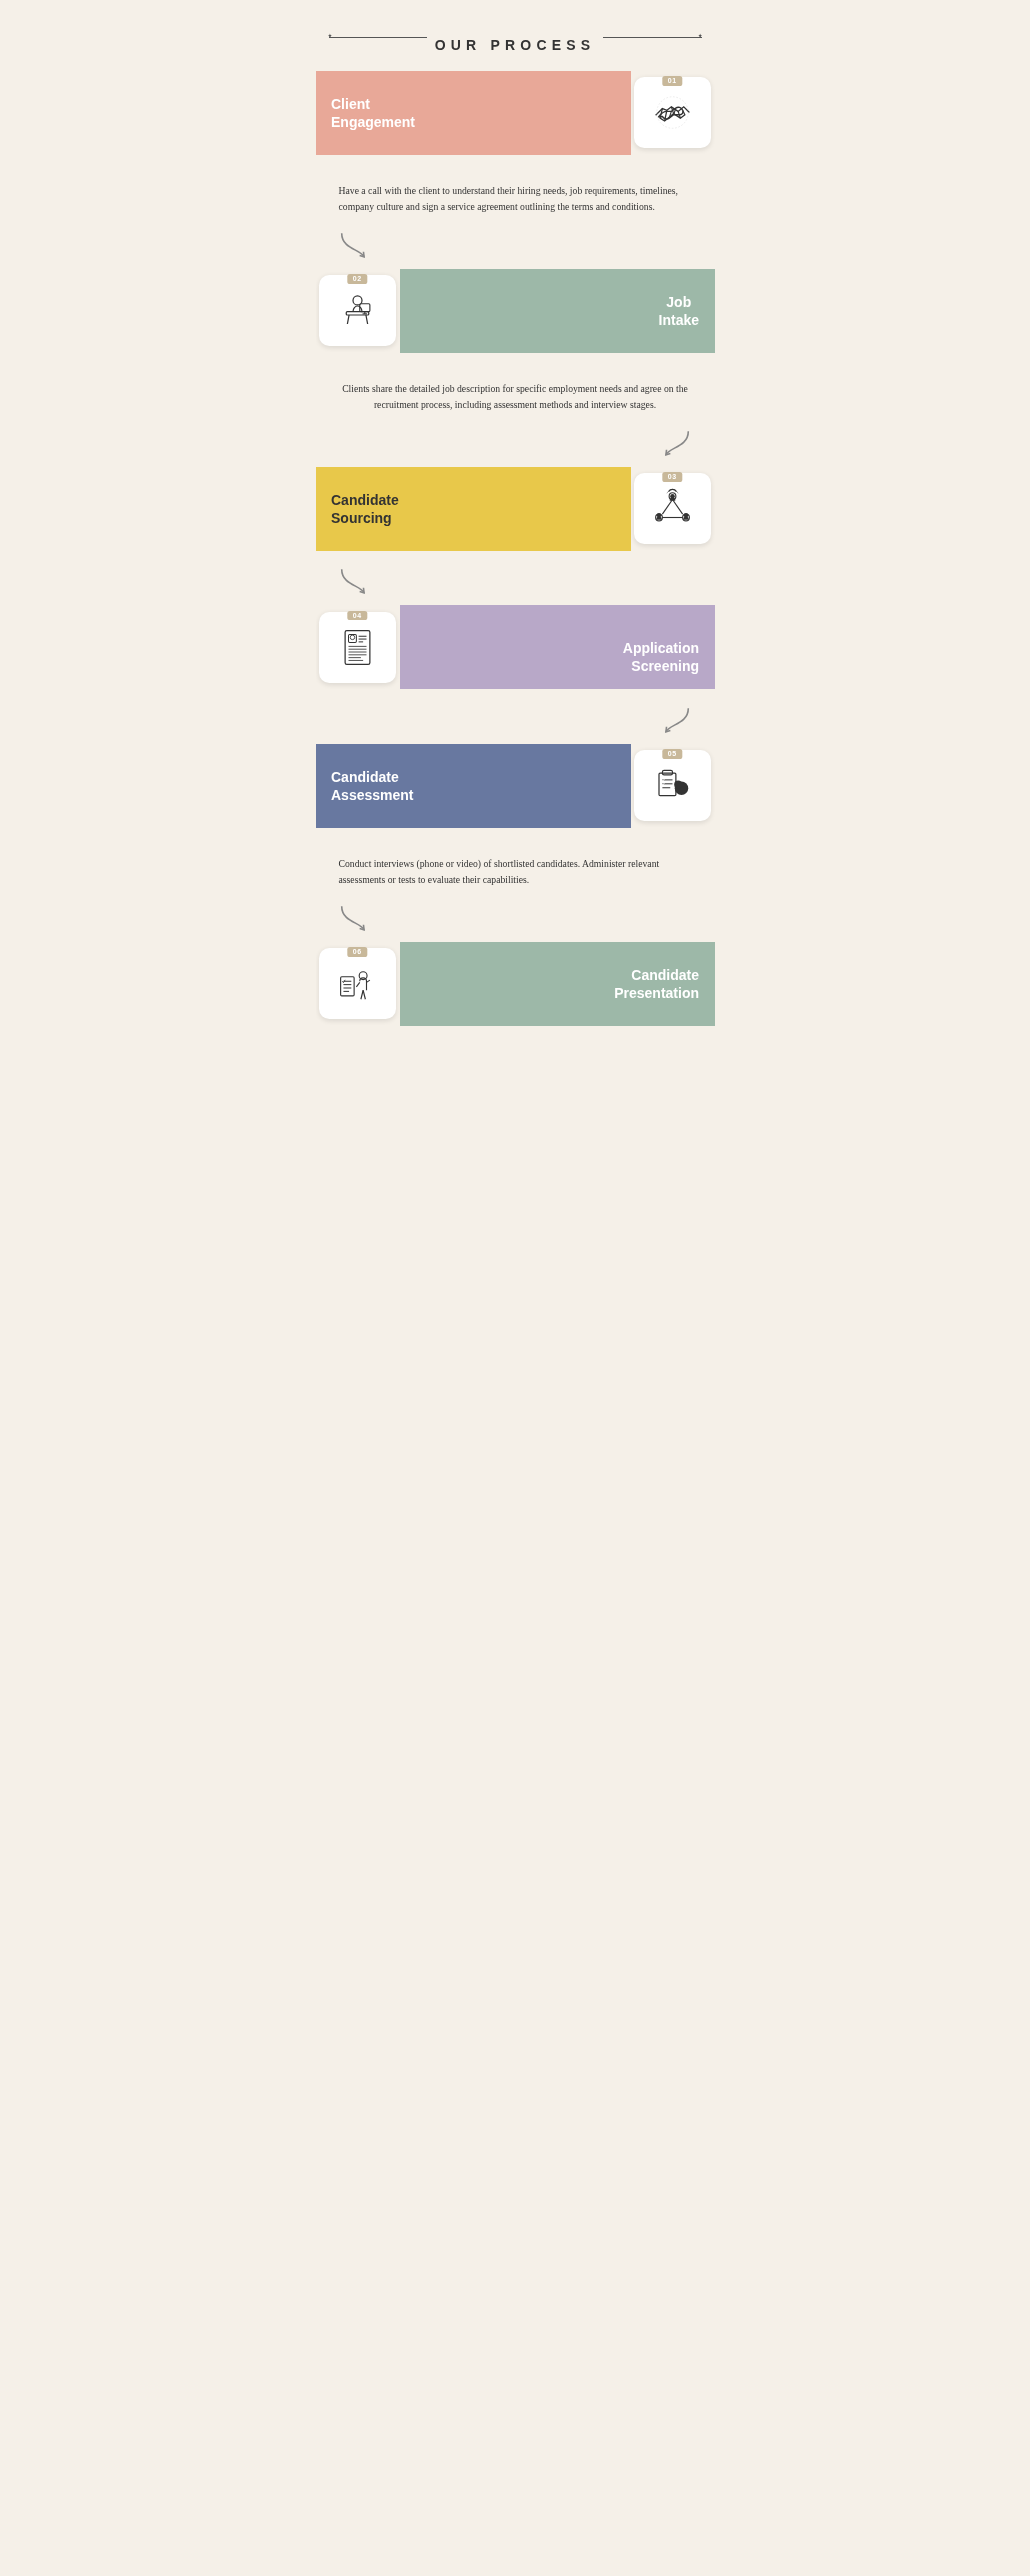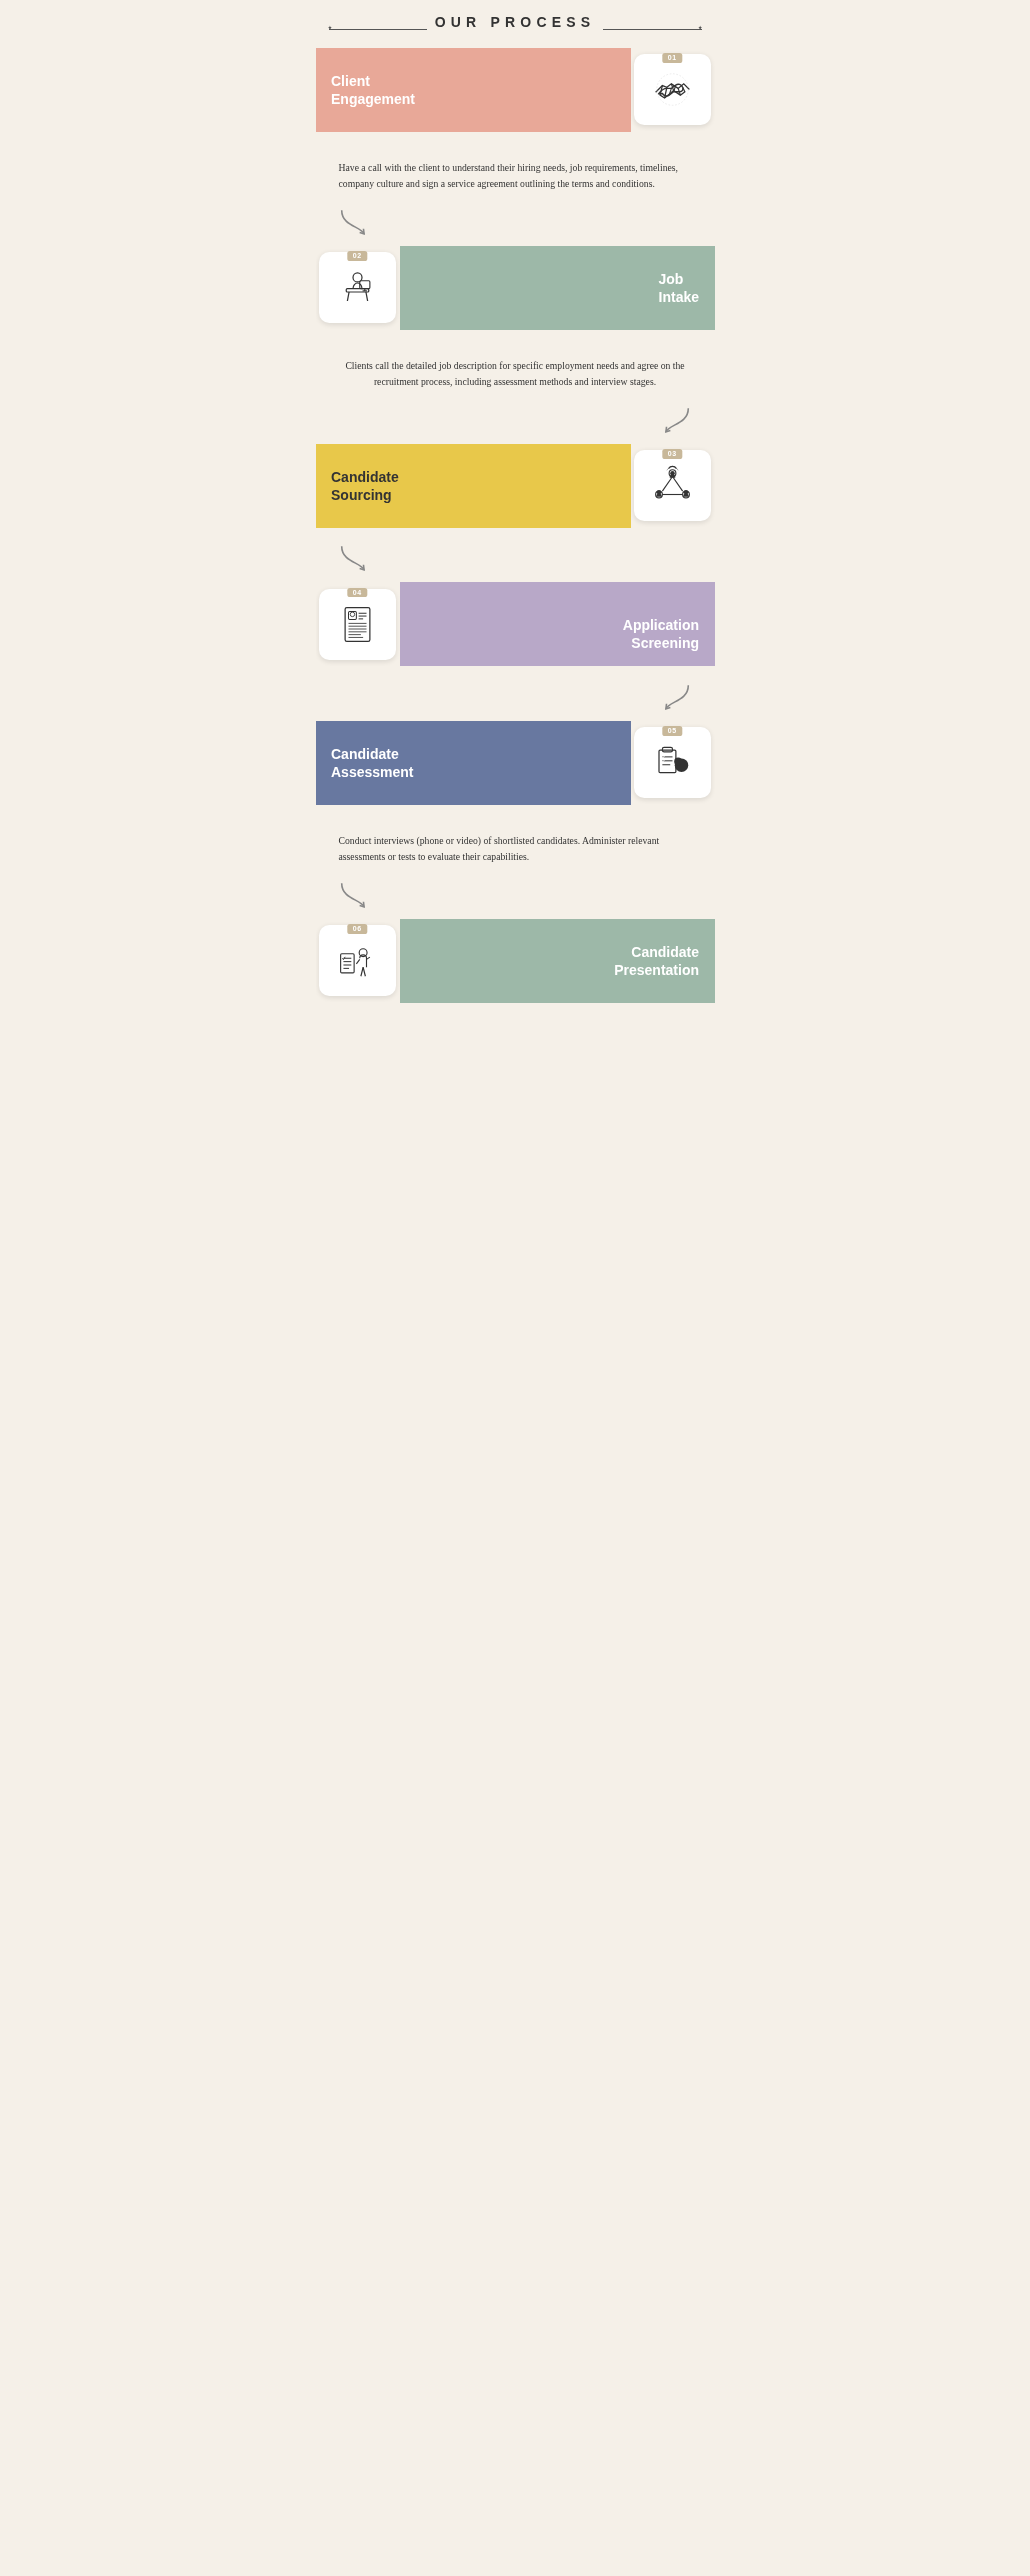--- a/index.html
+++ b/index.html
@@ -12,24 +12,24 @@
 
     .page-wrapper {
       width: 399px;
       background: #f5f0e8;
       padding-bottom: 26px;
     }
 
     
     .header {
       text-align: center;
-      padding: 14px 13px 18px;
+      padding: 37px 13px 18px;
       position: relative;
       display: flex;
-      align-items: flex-end;
+      align-items: flex-start;
       justify-content: center;
       gap: 7.7px;
     }
     .header-line {
       flex: 1;
       height: 0.6px;
       background: #555;
       position: relative;
     }
     .header-line::before {
@@ -190,21 +190,21 @@
     <div style="padding: 0 0 5.2px 19.3px;">
       <svg width="39" height="32" viewBox="0 0 60 50">
         <path d="M10 5 C10 30 40 30 45 42" stroke="#888" stroke-width="2.5" fill="none"></path>
         <path d="M38 40 L45 42 L44 34" stroke="#888" stroke-width="2.5" fill="none"></path>
       </svg>
     </div>
   </div>
 
   <div>
     <div class="step-banner right-align">
-      <div class="banner-color-block color-sage" style="text-align:left; justify-content:flex-end;padding-left:24px;">
+      <div class="banner-color-block color-sage" style="text-align:center; justify-content:flex-end;padding-left:24px;">
         <div class="banner-title">Job<br>Intake</div>
       </div>
       <div class="banner-icon-wrapper">
         <div class="icon-box">
           <span class="step-number-badge">02</span>
           <svg class="icon-svg" viewBox="0 0 80 80" fill="none" xmlns="http://www.w3.org/2000/svg">
             <g stroke="#333" stroke-width="2.2" fill="none">
 
               <circle cx="40" cy="22" r="8" stroke="#333" stroke-width="2.2"></circle>
               <rect x="20" y="42" width="40" height="6" rx="2" stroke="#333" stroke-width="2.2"></rect>
@@ -213,21 +213,21 @@
               <path d="M32 42 C32 36 36 32 40 32 C44 32 48 36 48 42" stroke="#333" stroke-width="2.2"></path>
 
               <rect x="44" y="28" width="18" height="14" rx="2" stroke="#333" stroke-width="2"></rect>
               <line x1="53" y1="42" x2="53" y2="46" stroke="#333" stroke-width="2"></line>
               <line x1="49" y1="46" x2="57" y2="46" stroke="#333" stroke-width="2"></line>
             </g>
           </svg>
         </div>
       </div>
     </div>
-    <p class="step-description center">Clients call the detailed job description for specific employment needs and agree on the recruitment process, including assessment methods and interview stages.</p>
+    <p class="step-description center">Clients share the detailed job description for specific employment needs and agree on the recruitment process, including assessment methods and interview stages.</p>
     <div style="padding: 0 19.3px 5.2px 0; text-align:right;">
       <svg width="39" height="32" viewBox="0 0 60 50">
         <path d="M50 5 C50 30 20 30 15 42" stroke="#888" stroke-width="2.5" fill="none"></path>
         <path d="M22 40 L15 42 L16 34" stroke="#888" stroke-width="2.5" fill="none"></path>
       </svg>
     </div>
   </div>
 
   <div>
     <div class="step-banner left-align">

